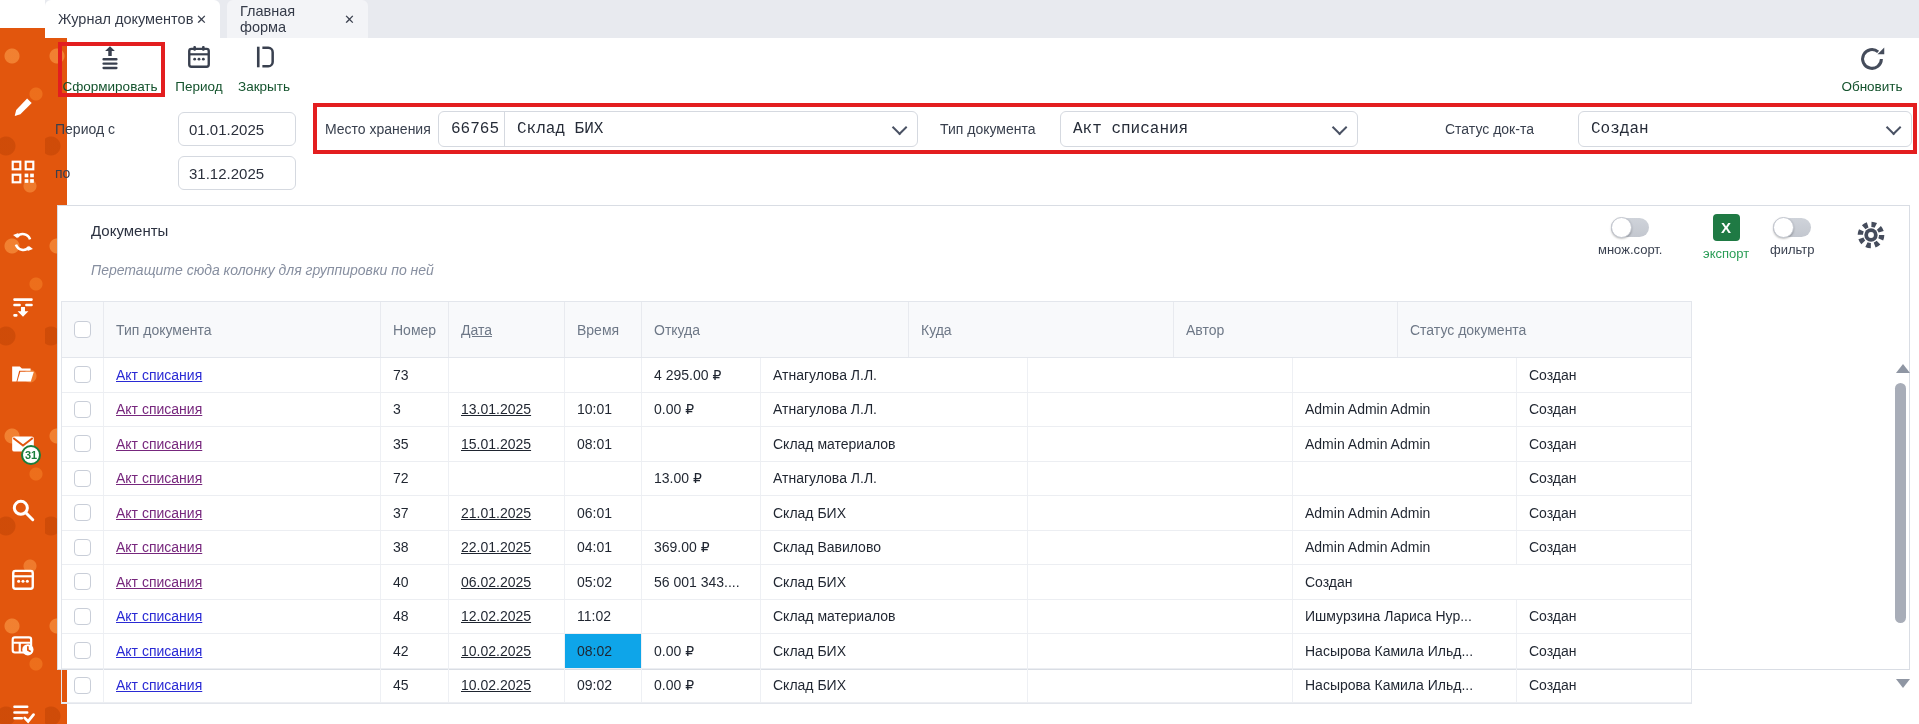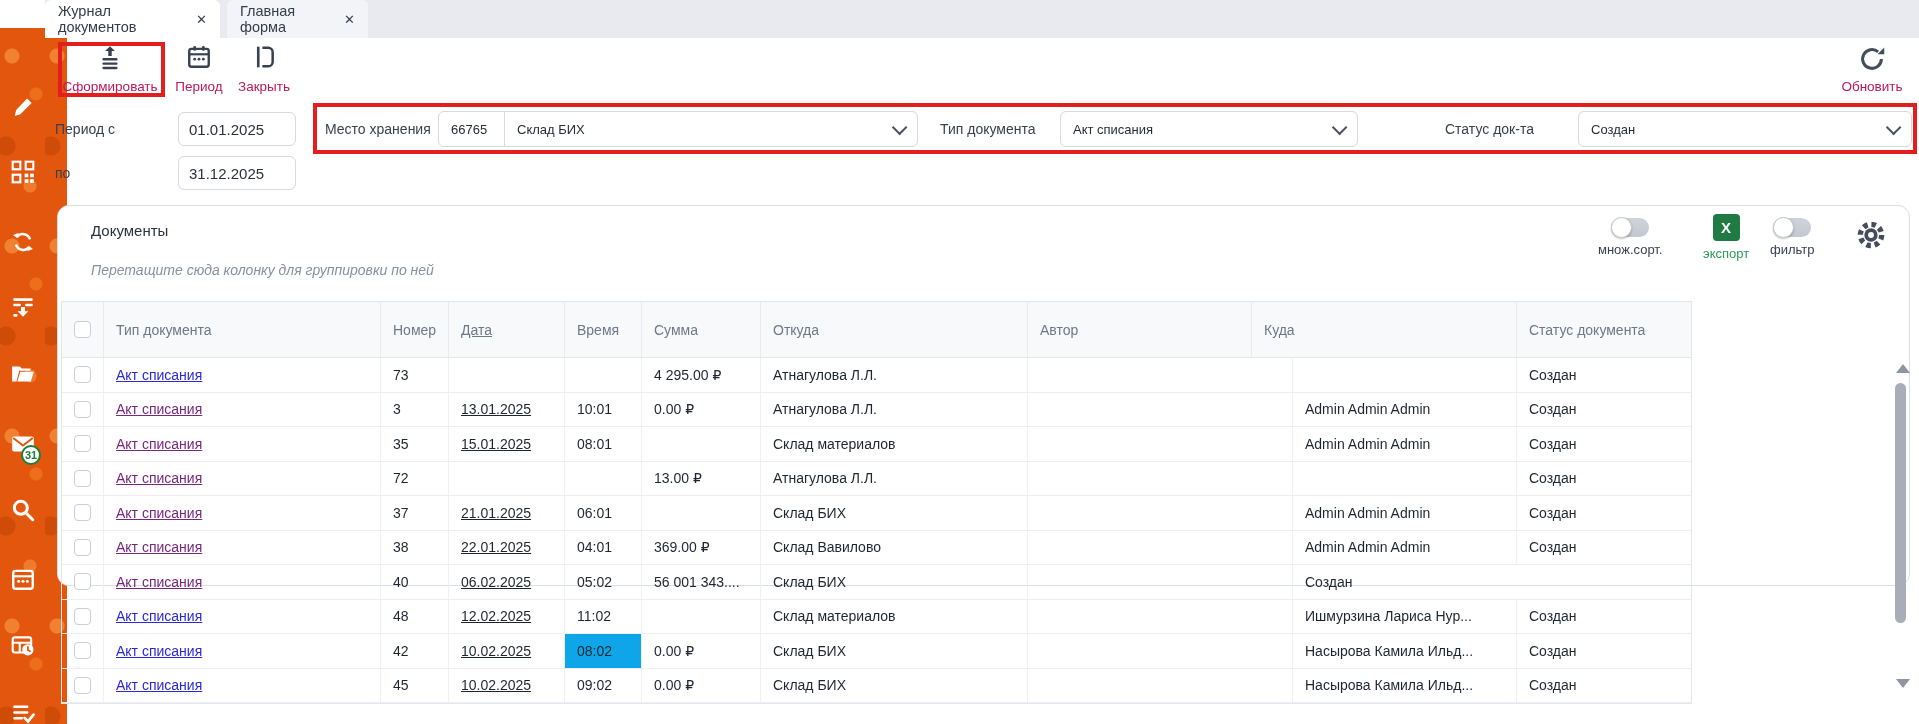--- a/index.html
+++ b/index.html
@@ -11,43 +11,43 @@
       radial-gradient(circle at 12px 28px, rgba(246,142,61,.75) 0 7px, rgba(246,142,61,0) 8px),
       radial-gradient(circle at 36px 66px, rgba(240,117,31,.8) 0 6px, rgba(240,117,31,0) 7px),
       radial-gradient(circle at 6px 118px, rgba(205,75,8,.9) 0 9px, rgba(205,75,8,0) 10px),
       radial-gradient(circle at 30px 158px, rgba(246,142,61,.65) 0 6px, rgba(246,142,61,0) 7px);
     background-size:45px 190px;background-repeat:repeat;margin-top:28px;}
   .snav{position:absolute;left:0;width:45px;height:28px;display:flex;align-items:center;justify-content:center;cursor:pointer;}
   .badge{position:absolute;left:21px;top:417px;width:20px;height:20px;border-radius:50%;background:#fff;
     border:2px solid #1b7e3c;color:#1b7e3c;font-size:11px;font-weight:bold;display:flex;align-items:center;justify-content:center;box-sizing:border-box;}
   
   .tabbar{position:absolute;left:45px;top:0;width:1874px;height:38px;background:#e8eaef;}
-  .tab{position:absolute;top:0;height:38px;display:flex;align-items:center;gap:8px;padding:0 13px;box-sizing:border-box;
+  .tab{position:absolute;top:0;height:38px;display:flex;align-items:center;gap:0;padding:0 13px;box-sizing:border-box;
     border-radius:6px 6px 0 0;font-size:14.5px;color:#353b49;cursor:pointer;}
   .tab.active{left:0;width:175px;background:#fff;}
   .tab.inactive{left:182px;width:141px;background:#f3f4f7;}
   .tabx{font-size:13px;font-weight:bold;color:#3b414f;margin-left:auto;}
   
   .tbtn{position:absolute;top:44px;width:84px;height:50px;display:flex;flex-direction:column;align-items:center;justify-content:space-between;cursor:pointer;}
-  .tbtn .lbl{font-size:13.5px;color:#be185d;white-space:nowrap;}
+  .tbtn .lbl{font-size:13.5px;color:#14532d;white-space:nowrap;}
   .redbox{position:absolute;border:4px solid #e31e1f;box-sizing:border-box;pointer-events:none;}
   .rb1{left:58px;top:42px;width:107px;height:55px;}
   .rb2{left:313px;top:103px;width:1604px;height:51px;}
   
   .flabel{position:absolute;font-size:14px;color:#39404e;white-space:nowrap;}
   .finput{position:absolute;height:34px;border:1px solid #d5d9e0;border-radius:6px;box-sizing:border-box;
     font-family:inherit;font-size:15px;color:#2b303c;padding:0 10px;background:#fff;outline:none;}
   .fselect{position:absolute;height:36px;border:1px solid #d5d9e0;border-radius:6px;box-sizing:border-box;background:#fff;
-    display:flex;align-items:center;font-size:13px;color:#262c38;cursor:pointer;}
+    display:flex;align-items:center;font-size:16px;color:#262c38;cursor:pointer;font-family:Liberation Mono, monospace;}
   .fselect .txt{padding-left:12px;white-space:nowrap;overflow:hidden;}
   .chev{margin-left:auto;margin-right:14px;width:9px;height:9px;border-right:2px solid #4a5264;border-bottom:2px solid #4a5264;
     transform:rotate(45deg) translateY(-3px);flex:none;}
   .combo-div{width:1px;align-self:stretch;background:#d5d9e0;flex:none;}
   
-  .panel{position:absolute;left:57px;top:205px;width:1853px;height:381px;border:1px solid #d9dde4;border-radius:12px;background:#fff;box-sizing:border-box;}
+  .panel{position:absolute;left:57px;top:205px;width:1853px;height:465px;border:1px solid #d9dde4;border-radius:0;background:#fff;box-sizing:border-box;}
   .ptitle{position:absolute;left:33px;top:16px;font-size:15px;color:#2b3140;}
   .hint{position:absolute;left:33px;top:56px;font-size:14px;font-style:italic;color:#878fa0;}
   .ctrl{position:absolute;display:flex;flex-direction:column;align-items:center;gap:5px;cursor:pointer;}
   .ctrl .clbl{font-size:13px;color:#3a4150;white-space:nowrap;}
   .ctrl .clbl.green{color:#2a9d56;}
   .tgl{width:38px;height:19px;border-radius:10px;background:linear-gradient(#cfd3da,#c3c7cf);position:relative;}
   .tgl .knob{position:absolute;left:0;top:-1px;width:21px;height:21px;border-radius:50%;background:#fff;
     border:1px solid #c2c6cf;box-sizing:border-box;box-shadow:0 1px 2px rgba(0,0,0,.25);}
   .xlicon{width:27px;height:27px;border-radius:4px;background:#1f7a44;color:#fff;font-weight:bold;font-size:15px;
     display:flex;align-items:center;justify-content:center;}
@@ -273,24 +273,23 @@
 
     <div class="tbl">
       <div class="thead">
         <div class="th c-check">
             <span class="cb"></span>
           </div>
         <div class="th c-type">Тип документа</div>
         <div class="th c-num">Номер</div>
         <div class="th c-date">Дата</div>
         <div class="th c-time">Время</div>
-        <div class="th c-sum">Сумма</div>
         <div class="th c-from">Откуда</div>
+        <div class="th c-to">Куда</div>
         <div class="th c-author">Автор</div>
-        <div class="th c-to">Куда</div>
         <div class="th c-status">Статус документа</div>
       </div>
       <div>
           <div class="trow">
             <div class="cell c-check">
               <span class="cb"></span>
             </div>
             <div class="cell c-type">
               <a class="doclink">Акт списания</a>
             </div>

